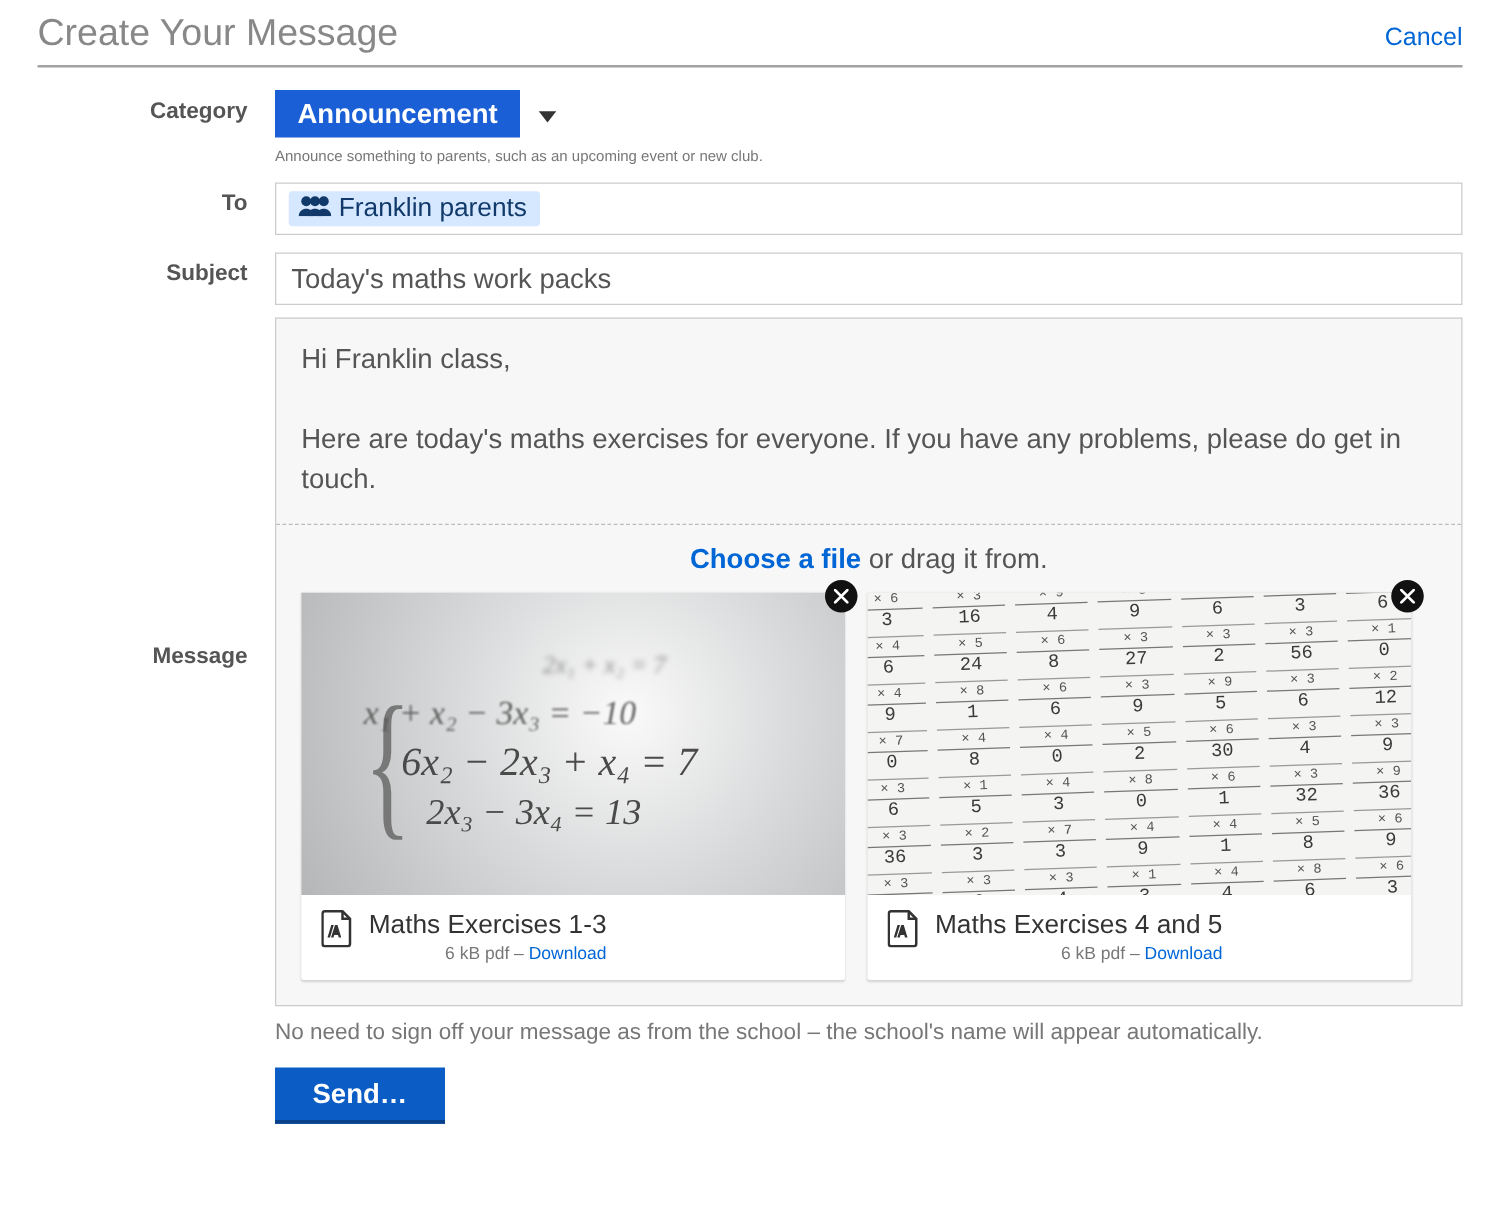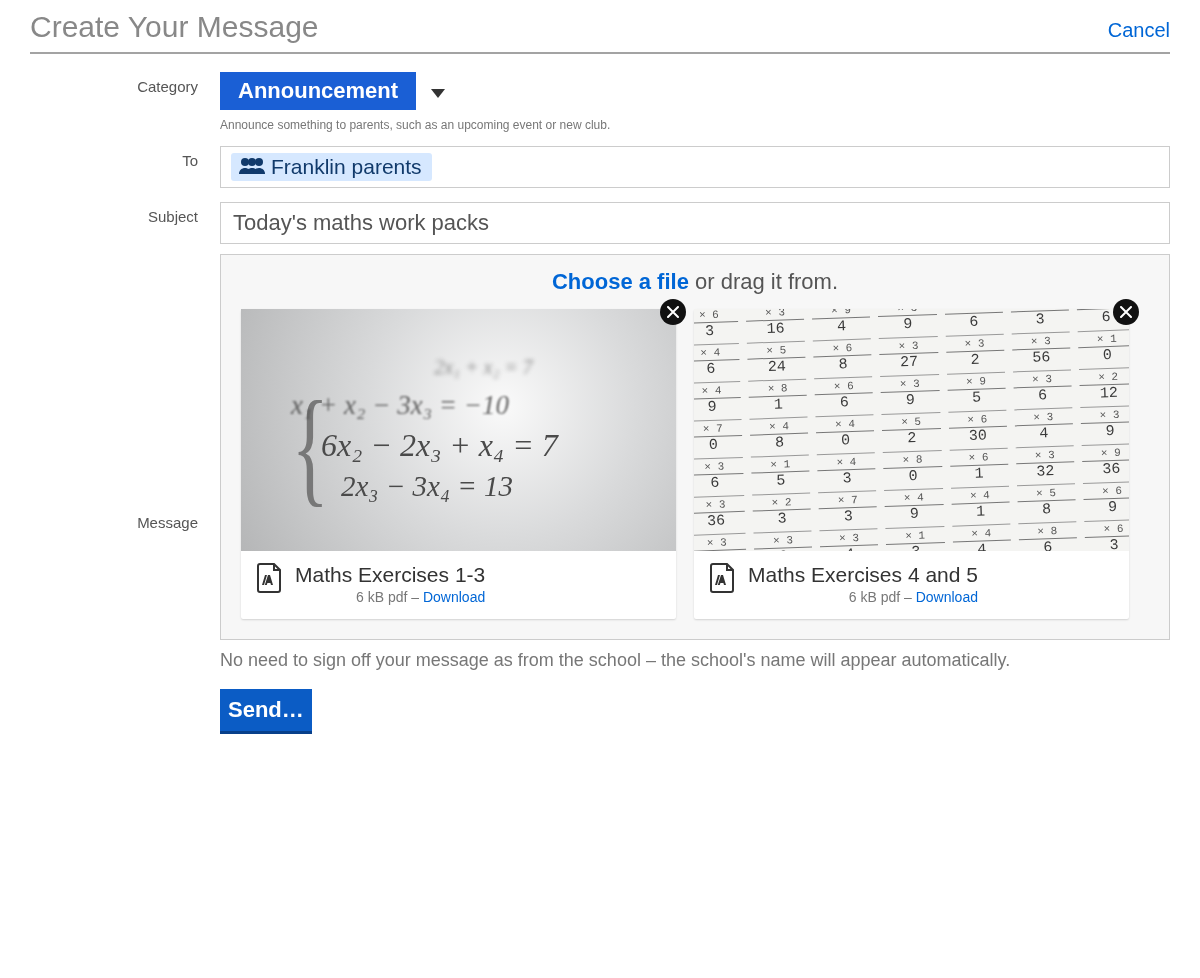--- a/index.html
+++ b/index.html
@@ -32,22 +32,22 @@
     .form-row {
       display: flex;
       align-items: flex-start;
       margin-bottom: 8px;
     }
     .form-label {
       width: 190px;
       text-align: right;
       padding-right: 22px;
       color: #555;
-      font-size: 15px;
-      font-weight: 400;
+      font-size: 18px;
+      font-weight: 700;
       padding-top: 6px;
       flex-shrink: 0;
     }
     .form-row.message-row .form-label { padding-top: 260px; }
     .form-value { flex: 1; min-width: 0; }
     .category-button {
       display: inline-block;
       background: #1a5fd5;
       color: #fff;
       font-size: 22px;
@@ -193,21 +193,21 @@
       font-size: 18px;
       margin-top: 10px;
     }
     .send-button {
       display: inline-block;
       background: #0b5cc5;
       border-bottom: 3px solid #08408a;
       color: #fff;
       font-size: 22px;
       font-weight: 700;
-      padding: 8px 8px;
+      padding: 8px 30px;
       border-top: none; border-left: none; border-right: none;
       cursor: pointer;
       margin-top: 18px;
     }
     
     .thumb1 {
       width:100%; height:100%;
       background: radial-gradient(circle at 60% 40%, #fafafa 0%, #d9dadb 45%, #b5b6b7 100%);
       position:relative;
       filter: blur(0.3px);
@@ -295,20 +295,23 @@
   <div class="form-label">Subject</div>
   <div class="form-value">
     <input class="subject-input" value="Today's maths work packs" style="">
   </div>
 </div>
 
 <div class="form-row message-row" style="margin-top:10px;">
   <div class="form-label">Message</div>
   <div class="form-value">
     <div class="message-container">
+      <div class="message-text">Hi Franklin class,
+
+Here are today's maths exercises for everyone. If you have any problems, please do get in touch.</div>
       <div class="dropzone">
         <div class="dropzone-header">
           <span class="choose-link">Choose a file</span><span> or drag it from.</span>
         </div>
         <div class="attachments">
 
           <div class="attachment">
             <button class="remove-btn">
               <svg width="12" height="12" viewBox="0 0 12 12">
                   <path d="M1 1l10 10M11 1L1 11" stroke="#fff" stroke-width="2" stroke-linecap="round"></path>

